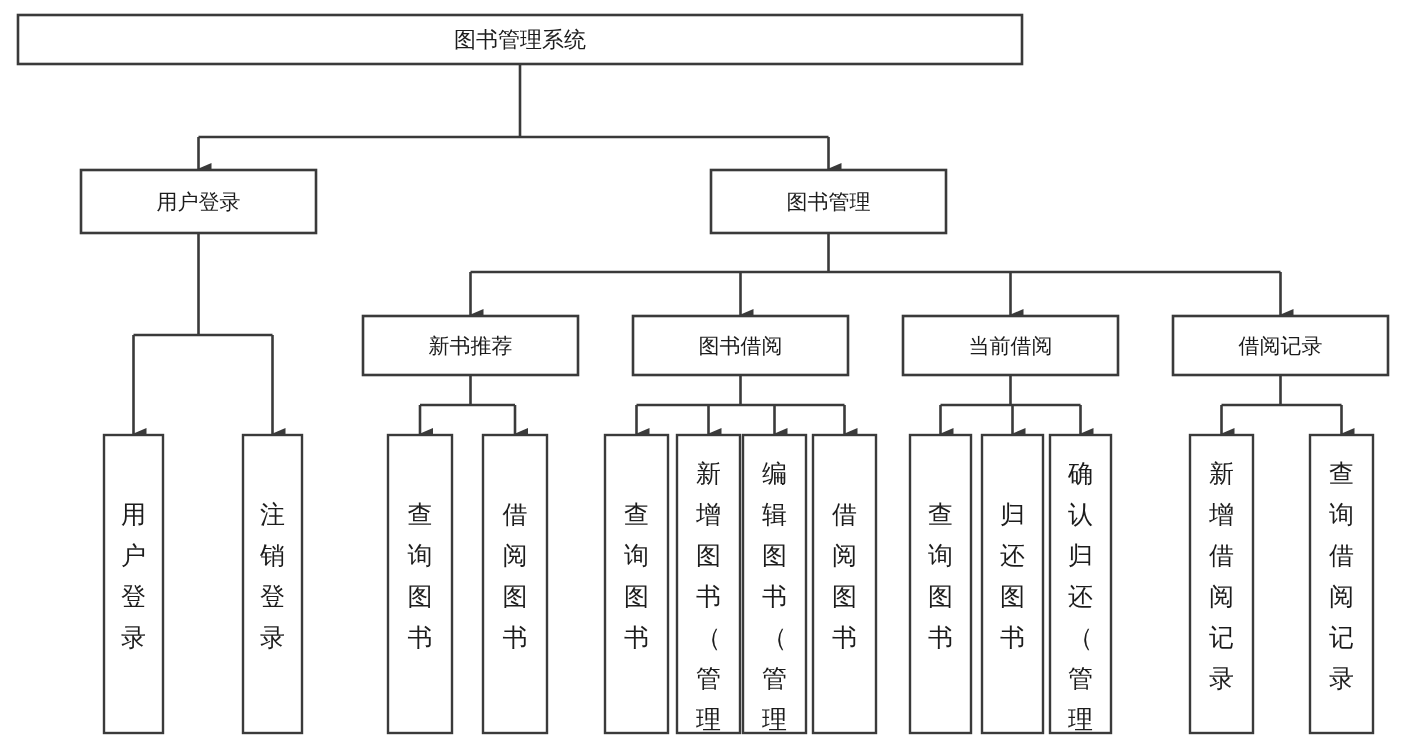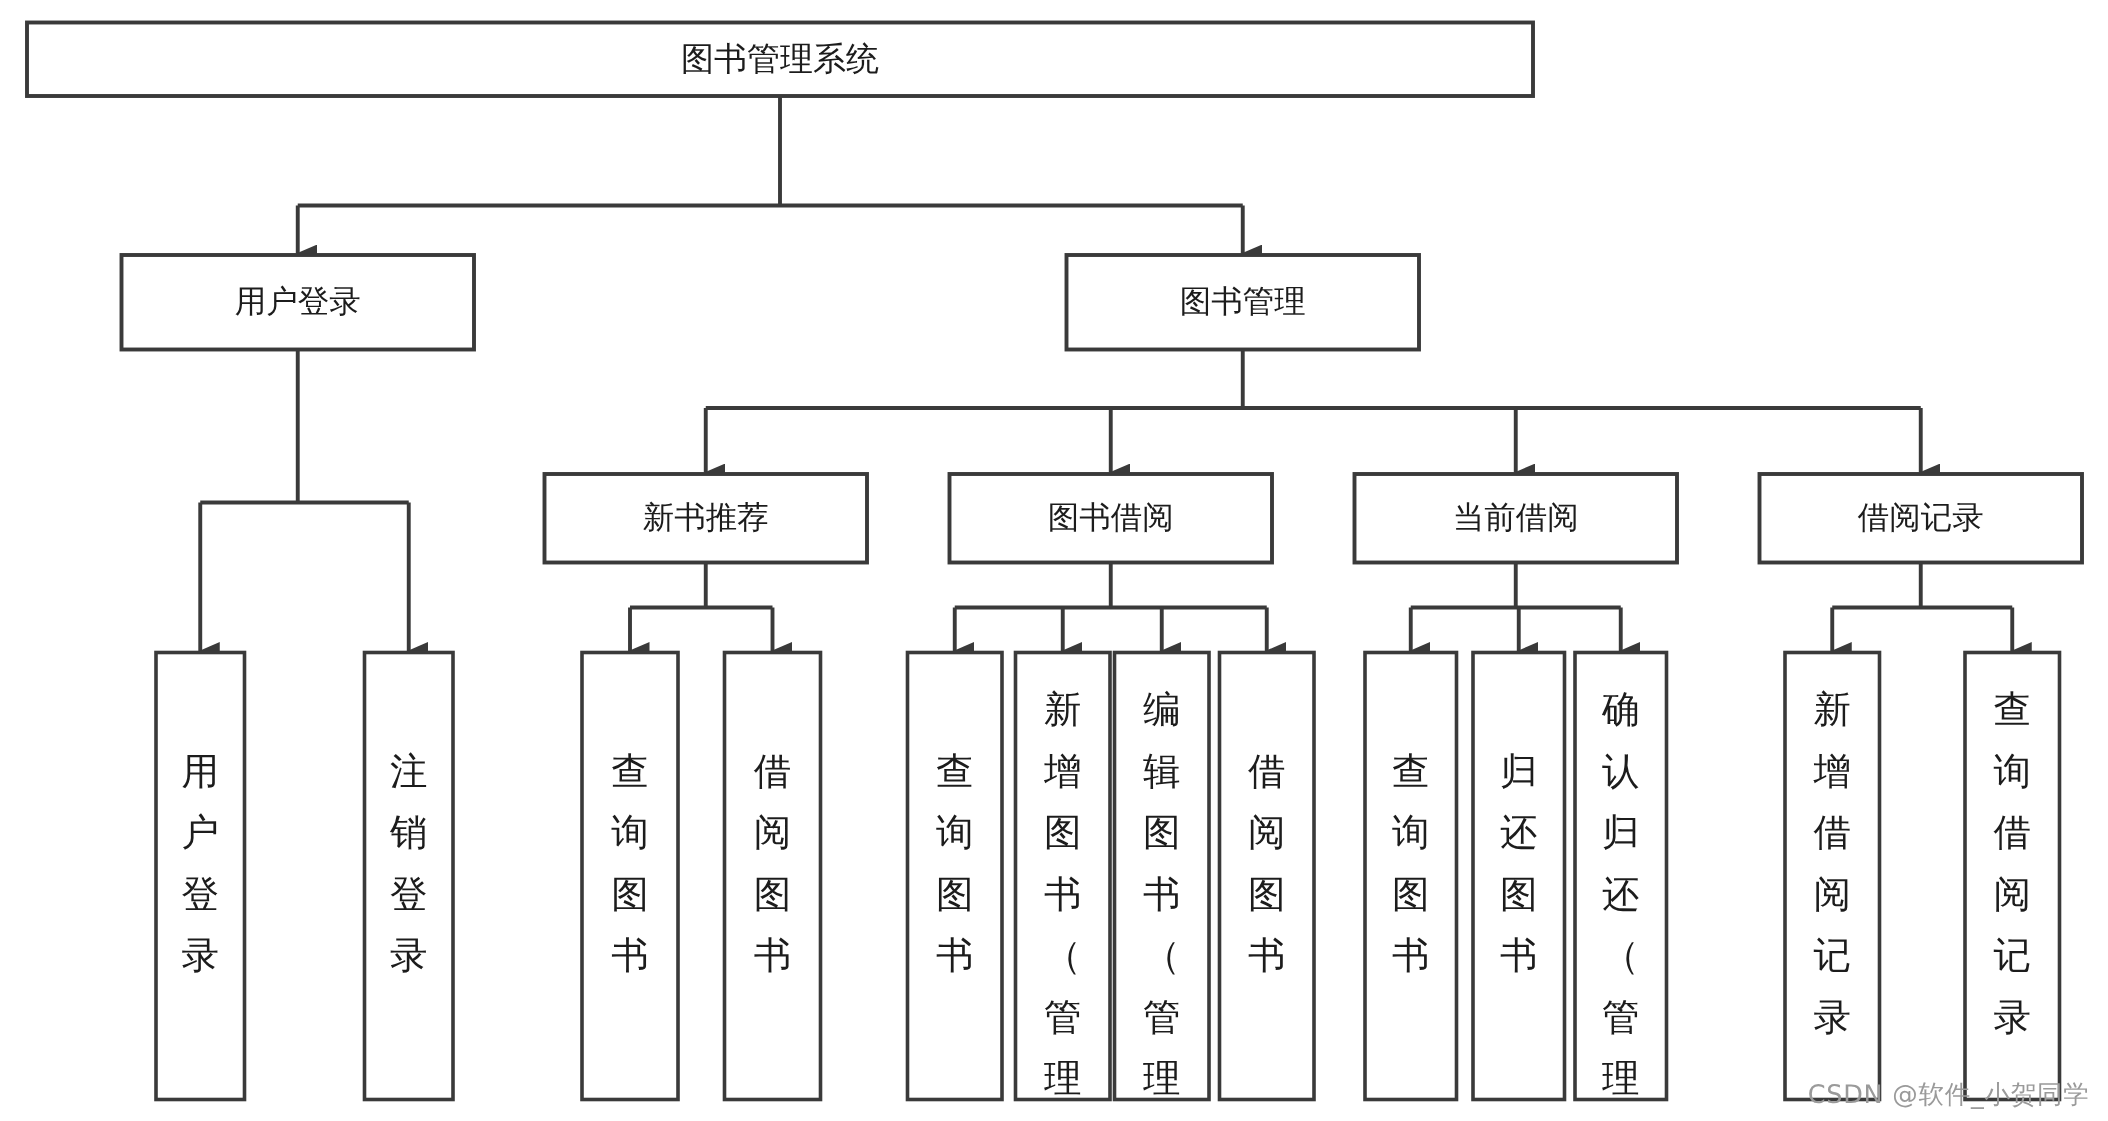--- a/index.html
+++ b/index.html
@@ -200,15 +200,14 @@
           <rect x="1190" y="435" width="63" height="298" class="node-rect-leaf"></rect>
           <text x="1221.5" y="0" class="leaf-label"><tspan x="1221.5" y="481.5">新</tspan><tspan x="1221.5" y="522.5">增</tspan><tspan x="1221.5" y="563.5">借</tspan><tspan x="1221.5" y="604.5">阅</tspan><tspan x="1221.5" y="645.5">记</tspan><tspan x="1221.5" y="686.5">录</tspan></text>
         </g>
         <g>
           <rect x="1310" y="435" width="63" height="298" class="node-rect-leaf"></rect>
           <text x="1341.5" y="0" class="leaf-label"><tspan x="1341.5" y="481.5">查</tspan><tspan x="1341.5" y="522.5">询</tspan><tspan x="1341.5" y="563.5">借</tspan><tspan x="1341.5" y="604.5">阅</tspan><tspan x="1341.5" y="645.5">记</tspan><tspan x="1341.5" y="686.5">录</tspan></text>
         </g>
       </g>
   </svg>
 
-  <div class="watermark">CSDN @软件_小贺同学</div>
 
 </div>
 
 </body></html>

